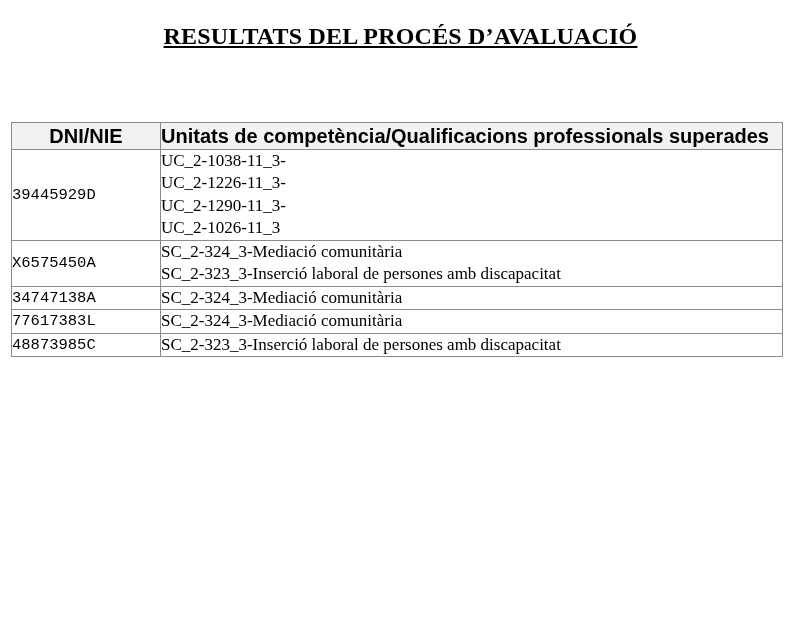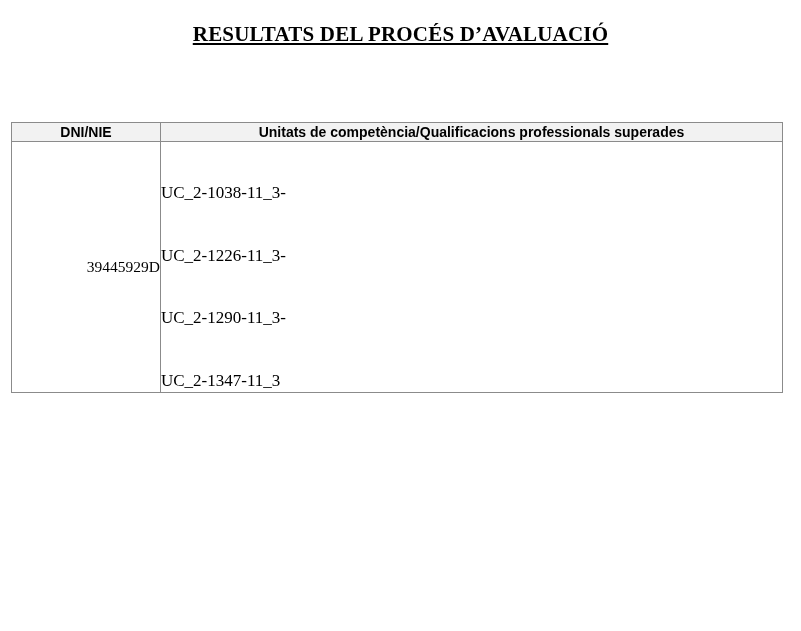--- a/index.html
+++ b/index.html
@@ -17,21 +17,21 @@
   .page {
     position: relative;
     width: 801px;
     height: 631px;
     box-sizing: border-box;
   }
   .doc-title {
     text-align: center;
     font-family: "Liberation Serif", serif;
     font-weight: bold;
-    font-size: 21px;
+    font-size: 24px;
     letter-spacing: 0.2px;
     text-decoration: underline;
     margin: 22px 0 0 0;
     padding: 0 40px;
     line-height: 1.2;
   }
   .table-wrap {
     position: absolute;
     left: 11px;
     top: 100px;
@@ -45,50 +45,49 @@
   table.results th,
   table.results td {
     border: 1px solid #8b8b8b;
     vertical-align: middle;
     padding: 0;
   }
   thead th {
     background: #f2f2f2;
     font-family: "Liberation Sans", sans-serif;
     font-weight: bold;
-    font-size: 14px;
+    font-size: 20px;
     line-height: 1.3;
   }
   th.col-dni {
     width: 148px;
     text-align: center;
     padding: 8px 4px;
   }
   th.col-units {
-    text-align: center;
+    text-align: left;
     padding: 10px 10px 10px 12px;
   }
   td.dni-cell {
     width: 148px;
-    text-align: right;
-    font-family: Liberation Serif, serif;
+    text-align: left;
+    font-family: Liberation Mono, monospace;
     font-size: 15.5px;
     padding: 4px 4px;
   }
   td.units-cell {
     text-align: left;
     font-family: "Liberation Serif", serif;
     font-size: 17px;
     line-height: 1.32;
     padding: 3px 6px 4px 10px;
   }
   td.units-cell .line {
     display: block;
     white-space: nowrap;
-    margin-top: 40px;
   }
 </style>
 </head>
 <body>
 
 <div class="page">
 
   <h1 class="doc-title">RESULTATS DEL PROCÉS D’AVALUACIÓ</h1>
 
   <div class="table-wrap">
@@ -99,20 +98,45 @@
           <th class="col-units">Unitats de competència/Qualificacions professionals superades</th>
         </tr>
       </thead>
       <tbody id="results-body">
           <tr>
             <td class="dni-cell">39445929D</td>
             <td class="units-cell">
               <span class="line">UC_2-1038-11_3-</span>
               <span class="line">UC_2-1226-11_3-</span>
               <span class="line">UC_2-1290-11_3-</span>
-              <span class="line">UC_2-1347-11_3</span>
+              <span class="line">UC_2-1026-11_3</span>
+            </td>
+          </tr>
+          <tr>
+            <td class="dni-cell">X6575450A</td>
+            <td class="units-cell">
+              <span class="line">SC_2-324_3-Mediació comunitària</span>
+              <span class="line">SC_2-323_3-Inserció laboral de persones amb discapacitat</span>
+            </td>
+          </tr>
+          <tr>
+            <td class="dni-cell">34747138A</td>
+            <td class="units-cell">
+              <span class="line">SC_2-324_3-Mediació comunitària</span>
+            </td>
+          </tr>
+          <tr>
+            <td class="dni-cell">77617383L</td>
+            <td class="units-cell">
+              <span class="line">SC_2-324_3-Mediació comunitària</span>
+            </td>
+          </tr>
+          <tr>
+            <td class="dni-cell">48873985C</td>
+            <td class="units-cell">
+              <span class="line">SC_2-323_3-Inserció laboral de persones amb discapacitat</span>
             </td>
           </tr>
         </tbody>
     </table>
   </div>
 
 </div>
 
 </body></html>

